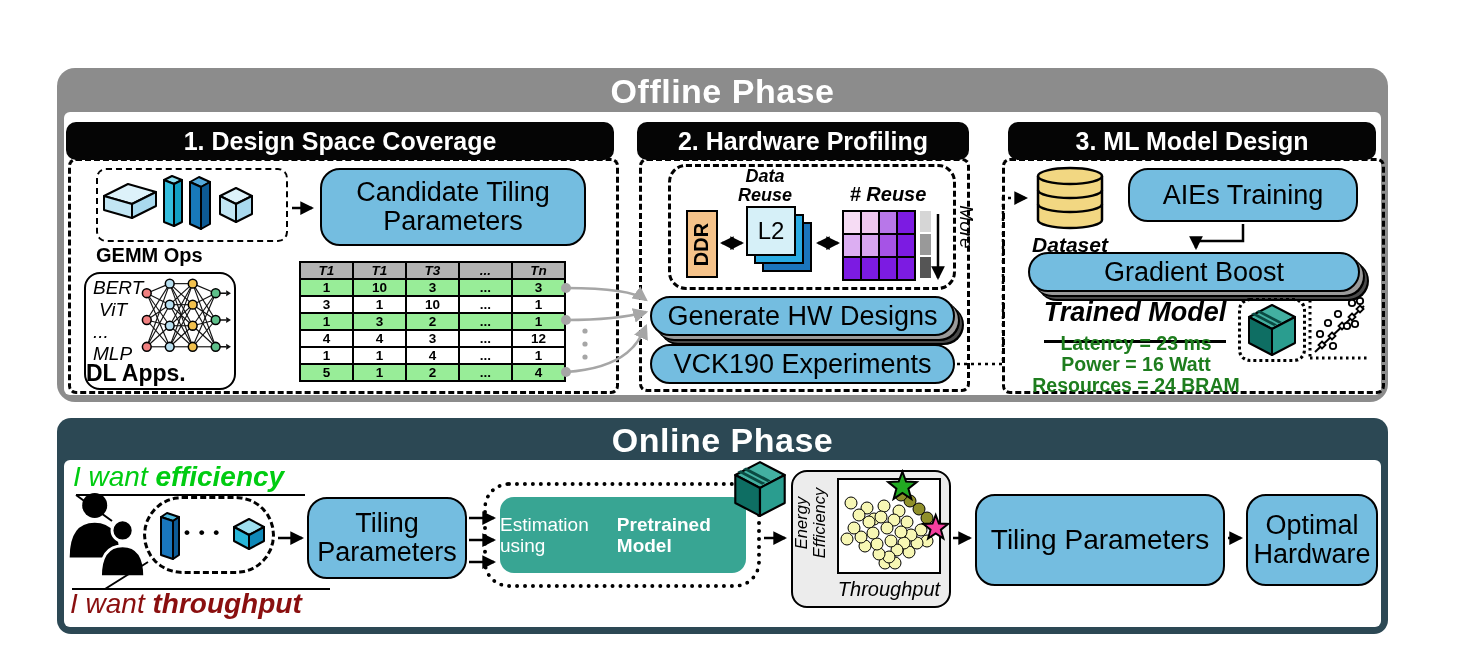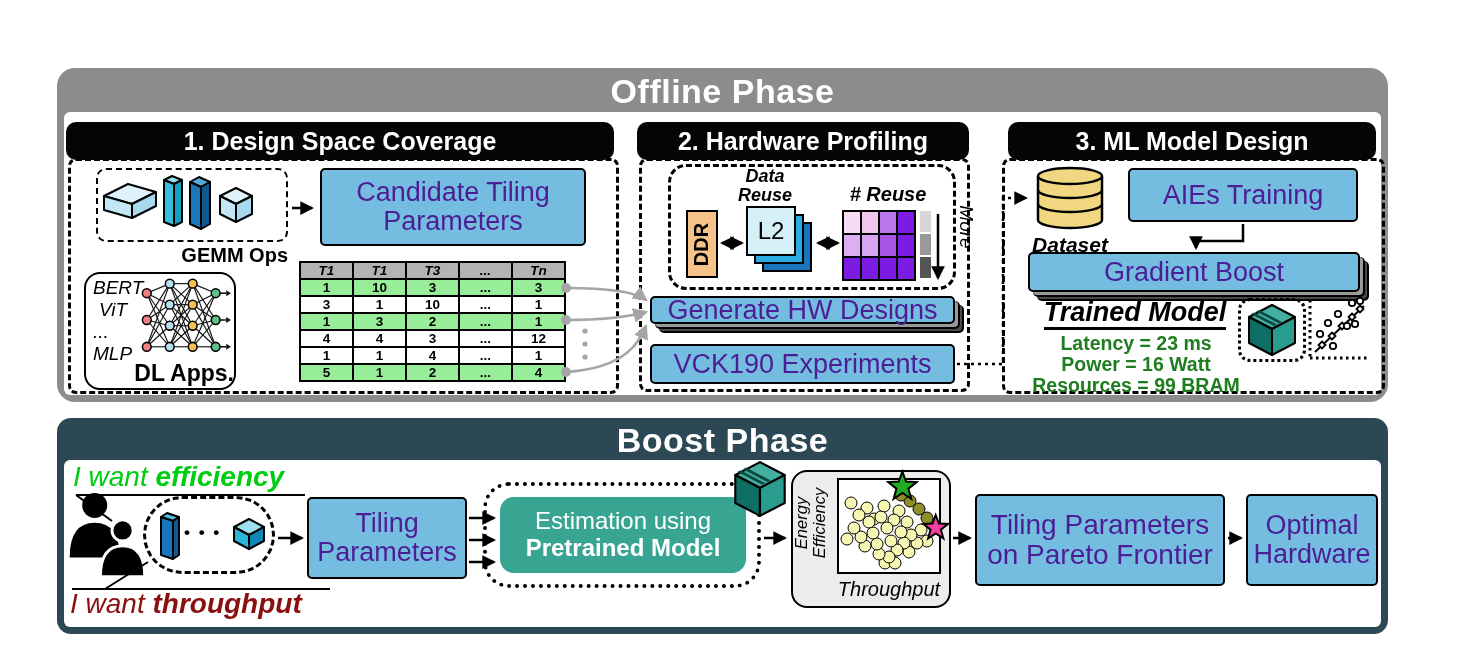--- a/index.html
+++ b/index.html
@@ -3,23 +3,23 @@
 <meta charset="utf-8">
 <style>
   *{margin:0;padding:0;box-sizing:border-box}
   body{font-family:"Liberation Sans","DejaVu Sans",sans-serif;background:#fff}
   .stage{position:relative;width:1462px;height:649px;background:#fff;overflow:hidden}
   .abs{position:absolute}
   .banner-title{position:absolute;color:#fff;font-weight:bold;font-size:34px;text-align:center;letter-spacing:.5px}
   .inner{position:absolute;background:#fff;border-radius:6px}
   .sechead{position:absolute;background:#050505;color:#fff;border-radius:10px;display:flex;align-items:center;justify-content:center;font-weight:bold;font-size:25px}
   .dashrect{position:absolute;border:3px dashed #000;border-radius:8px}
-  .bluebox{position:absolute;background:var(--blue);border:2.5px solid #000;border-radius:5px;display:flex;flex-direction:column;align-items:center;justify-content:center;text-align:center;font-size:27px;line-height:1.07;color:#4c1d95}
+  .bluebox{position:absolute;background:var(--blue);border:2.5px solid #000;border-radius:20px;display:flex;flex-direction:column;align-items:center;justify-content:center;text-align:center;font-size:27px;line-height:1.07;color:#000000}
   .stacked{box-shadow:4px 4px 0 -1px #9a9a9a,5px 5px 0 0 #000,8px 8px 0 -1px #4a4a4a,9px 9px 0 0 #000}
-  .lbl-b{position:absolute;font-weight:bold;text-align:right}
+  .lbl-b{position:absolute;font-weight:bold;text-align:left}
   .lbl-bi{position:absolute;font-weight:bold;font-style:italic;text-align:center;line-height:1.05}
   .ttable{position:absolute;border-collapse:collapse}
   .ttable th{background:var(--header_gray_cell);font-style:italic;font-weight:bold;font-size:14px}
   .ttable th,.ttable td{border:2.5px solid #000;width:53px;height:17px;text-align:center;padding:0;font-size:13.5px;font-weight:bold}
   .ttable tr.hl td{background:var(--row_green)}
   .ddr{position:absolute;background:var(--orange);border:2.5px solid #000;display:flex;align-items:center;justify-content:center}
   .ddr span{transform:rotate(-90deg);font-size:20px;font-weight:600}
   .l2sq{position:absolute;width:50px;height:50px;border:2.5px solid #000}
   .aiegrid{position:absolute;display:grid;grid-template-columns:repeat(4,18px);grid-auto-rows:23px;border:1px solid #000}
   .aiecell{border:1.8px solid #000}
@@ -233,47 +233,47 @@
       <div class="aiecell" style="background: rgb(124, 27, 226);"></div>
     </div>
   <div class="gradbar" style="left:920px;top:211px">
     <div style="background:#d6d6d6"></div>
     <div style="background:#999"></div>
     <div style="background:#555"></div>
   </div>
   <div class="abs" style="left:920px;top:216px;width:60px;height:60px">
     <span style="display:block;width:60px;text-align:center;transform:rotate(90deg) translateY(-16px);font-style:italic;font-size:19px">More</span>
   </div>
-  <div class="bluebox stacked" style="left:650px;top:296px;width:305px;height:28px">
+  <div class="bluebox stacked" style="left:650px;top:296px;width:305px;height:40px">
     <div>Generate HW Designs</div>
   </div>
   <div class="bluebox" style="left:650px;top:344px;width:305px;height:40px">
     <div>VCK190 Experiments</div>
   </div>
 
   <svg class="abs" style="left:1032px;top:166px" width="76" height="66" viewBox="0 0 76 66">
     <path d="M6,10 L6,54 A32,8 0 0 0 70,54 L70,10" fill="#f2d782" stroke="#000" stroke-width="2.5"></path>
     <path d="M6,24 A32,8 0 0 0 70,24" fill="none" stroke="#000" stroke-width="2.5"></path>
     <path d="M6,38 A32,8 0 0 0 70,38" fill="none" stroke="#000" stroke-width="2.5"></path>
     <ellipse cx="38" cy="10" rx="32" ry="8" fill="#f2d782" stroke="#000" stroke-width="2.5"></ellipse>
   </svg>
   <div class="lbl-bi" style="left:1014px;top:234px;width:112px;font-size:21px">Dataset</div>
   <div class="bluebox" style="left:1128px;top:168px;width:230px;height:54px">
     <div>AIEs Training</div>
   </div>
   <div class="bluebox stacked" style="left:1028px;top:252px;width:332px;height:40px">
     <div>Gradient Boost</div>
   </div>
   <div class="lbl-bi" style="left:1020px;top:298px;width:230px;font-size:27px">
-    <span style="border-bottom:3.5px solid #000;padding-bottom:0">Trained Model</span>
+    <span style="border-bottom:3.5px solid #000;padding-bottom:13px">Trained Model</span>
   </div>
   <div class="abs" style="left:1000px;top:333px;width:272px;color:var(--green_dark)">
     <div class="metric">Latency =  23 ms</div>
     <div class="metric">Power = 16 Watt</div>
-    <div class="metric">Resources = 99 BRAM</div>
+    <div class="metric">Resources = 24 BRAM</div>
   </div>
   <div class="abs" style="left:1238px;top:298px;width:68px;height:64px;border:3.5px dotted #000;border-radius:12px;display:flex;align-items:center;justify-content:center">
     <svg width="50" height="54" viewBox="0 0 50 54">
       <g stroke="#000" stroke-width="2" stroke-linejoin="round">
         <polygon points="25,2 48,14 25,26 2,14" fill="#43b0a1"></polygon>
         <polygon points="2,14 25,26 25,52 2,40" fill="#0e6e63"></polygon>
         <polygon points="25,26 48,14 48,40 25,52" fill="#2a9d8f"></polygon>
       </g>
       <polygon points="7,9.5 30,21.5 27,23 4,11" fill="#0a4a42"></polygon>
       <polygon points="12,7 35,19 32,20.5 9,8.5" fill="#0a4a42"></polygon>
@@ -295,21 +295,21 @@
         <circle cx="47" cy="30" r="3.2"></circle>
       <circle cx="55" cy="28" r="3.2"></circle>
         <circle cx="60" cy="5" r="3.2"></circle>
       <circle cx="52" cy="7" r="3.2"></circle>
         <circle cx="33" cy="50" r="3.2"></circle>
     </g>
   </svg>
 
   <div class="abs" style="left:57px;top:418px;width:1331px;height:216px;background:var(--banner_dark);border-radius:14px"></div>
   <div class="inner" style="left:64px;top:460px;width:1317px;height:167px"></div>
-  <div class="banner-title" style="left:57px;top:421px;width:1331px">Boost Phase</div>
+  <div class="banner-title" style="left:57px;top:421px;width:1331px">Online Phase</div>
 
   <div class="want" style="left:70px;top:588px;color:var(--red_dark)">
     <span>I want </span><b>throughput</b>
   </div>
   <div class="want" style="left:73px;top:461px;color:var(--green_bright)">
     <span>I want </span><b>efficiency</b>
   </div>
 
   <svg class="abs" style="left:62px;top:492px" width="100" height="100" viewBox="0 0 104 104">
     <circle cx="34" cy="14" r="13" fill="#000"></circle>
@@ -335,21 +335,21 @@
       </g>
     </svg>
   </div>
 
   <div class="bluebox" style="left:307px;top:497px;width:160px;height:82px">
     <div>Tiling</div>
     <div>Parameters</div>
   </div>
 
   <div class="abs" style="left:483px;top:482px;width:278px;height:106px;border:4px dotted #000;border-radius:26px"></div>
-  <div class="abs" style="left:500px;top:497px;width:246px;height:76px;background:var(--teal);border-radius:14px;display:flex;flex-direction:column;align-items:center;justify-content:center;color:#fff;font-size:24px;line-height:1.12">
+  <div class="abs" style="left:500px;top:497px;width:246px;height:76px;background:var(--teal);border-radius:14px;display:flex;flex-direction:row;align-items:center;justify-content:center;color:#fff;font-size:19px;line-height:1.12">
     <div>Estimation using</div>
     <div style="font-weight:bold">Pretrained Model</div>
   </div>
   <svg class="abs" style="left:733px;top:460px" width="54" height="58" viewBox="0 0 50 54">
     <g stroke="#000" stroke-width="2" stroke-linejoin="round">
       <polygon points="25,2 48,14 25,26 2,14" fill="#43b0a1"></polygon>
       <polygon points="2,14 25,26 25,52 2,40" fill="#0e6e63"></polygon>
       <polygon points="25,26 48,14 48,40 25,52" fill="#2a9d8f"></polygon>
     </g>
     <polygon points="7,9.5 30,21.5 27,23 4,11" fill="#0a4a42"></polygon>
@@ -398,21 +398,20 @@
       <div class="dot" style="left: 12%; top: 25%; background: rgb(247, 247, 180);"></div>
     <svg id="plotstars" width="104" height="96" viewBox="0 0 104 96" style="position:absolute;left:0;top:0;overflow:visible">
         <polygon points="63.4,-8.3 67.1,1.6 77.7,2.1 69.4,8.7 72.3,18.9 63.4,13.0 54.6,18.9 57.4,8.7 49.2,2.1 59.7,1.6" fill="#22aa22" stroke="#000" stroke-width="2"></polygon>
         <polygon points="96.7,35.0 99.9,43.6 109.1,44.0 101.9,49.7 104.4,58.5 96.7,53.5 89.1,58.5 91.5,49.7 84.4,44.0 93.5,43.6" fill="#f53fa0" stroke="#000" stroke-width="2"></polygon>
       </svg>
   </div>
   <div class="abs" style="left:829px;top:578px;width:120px;text-align:center;font-style:italic;font-size:20px">Throughput</div>
 
   <div class="bluebox" style="left:975px;top:494px;width:250px;height:92px;font-size:28px">
     <div>Tiling Parameters</div>
-    <div>on Pareto Frontier</div>
   </div>
   <div class="bluebox" style="left:1246px;top:494px;width:132px;height:92px">
     <div>Optimal</div>
     <div>Hardware</div>
   </div>
 
   <svg class="abs noptr" style="left:0;top:0" width="1462" height="649" viewBox="0 0 1462 649">
     <defs>
       <marker id="mb" viewBox="0 0 10 10" refX="8.5" refY="5" markerWidth="5.5" markerHeight="5.5" orient="auto-start-reverse">
         <path d="M0,0 L10,5 L0,10 z" fill="#000"></path>

